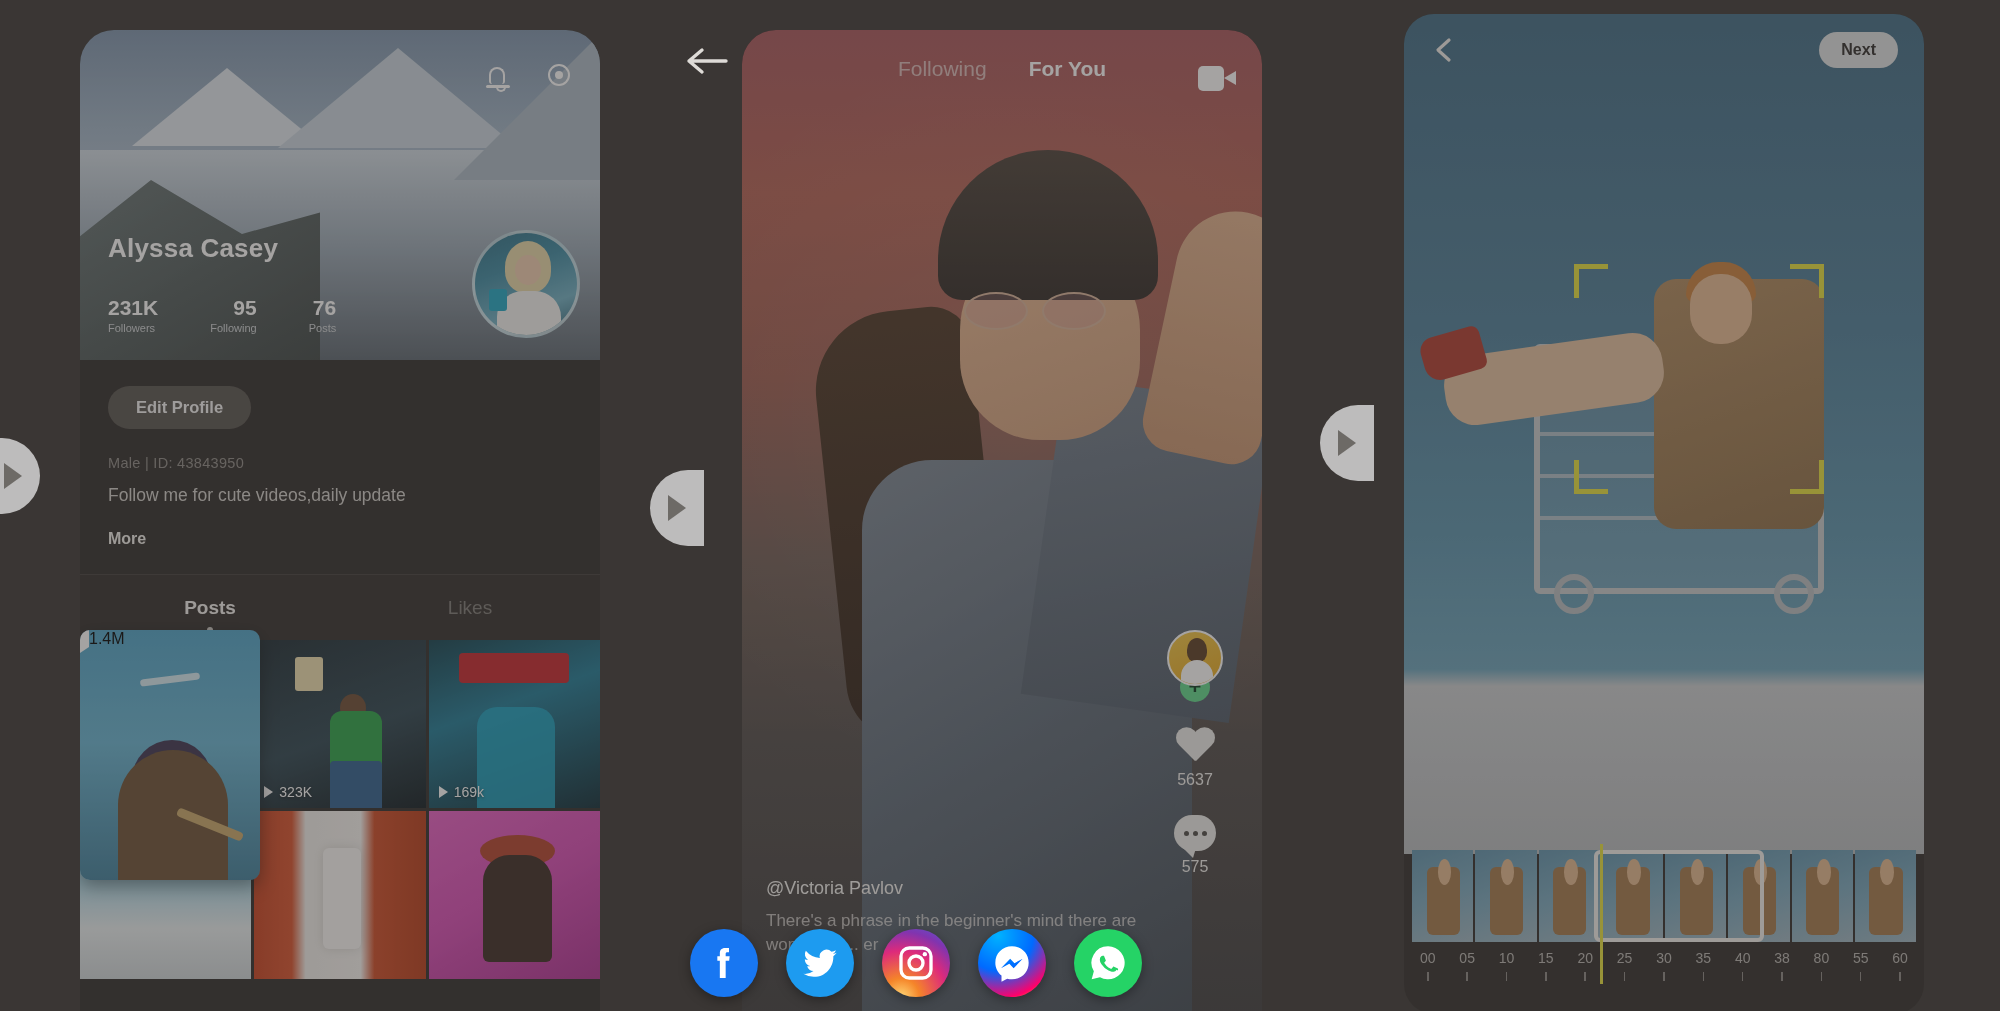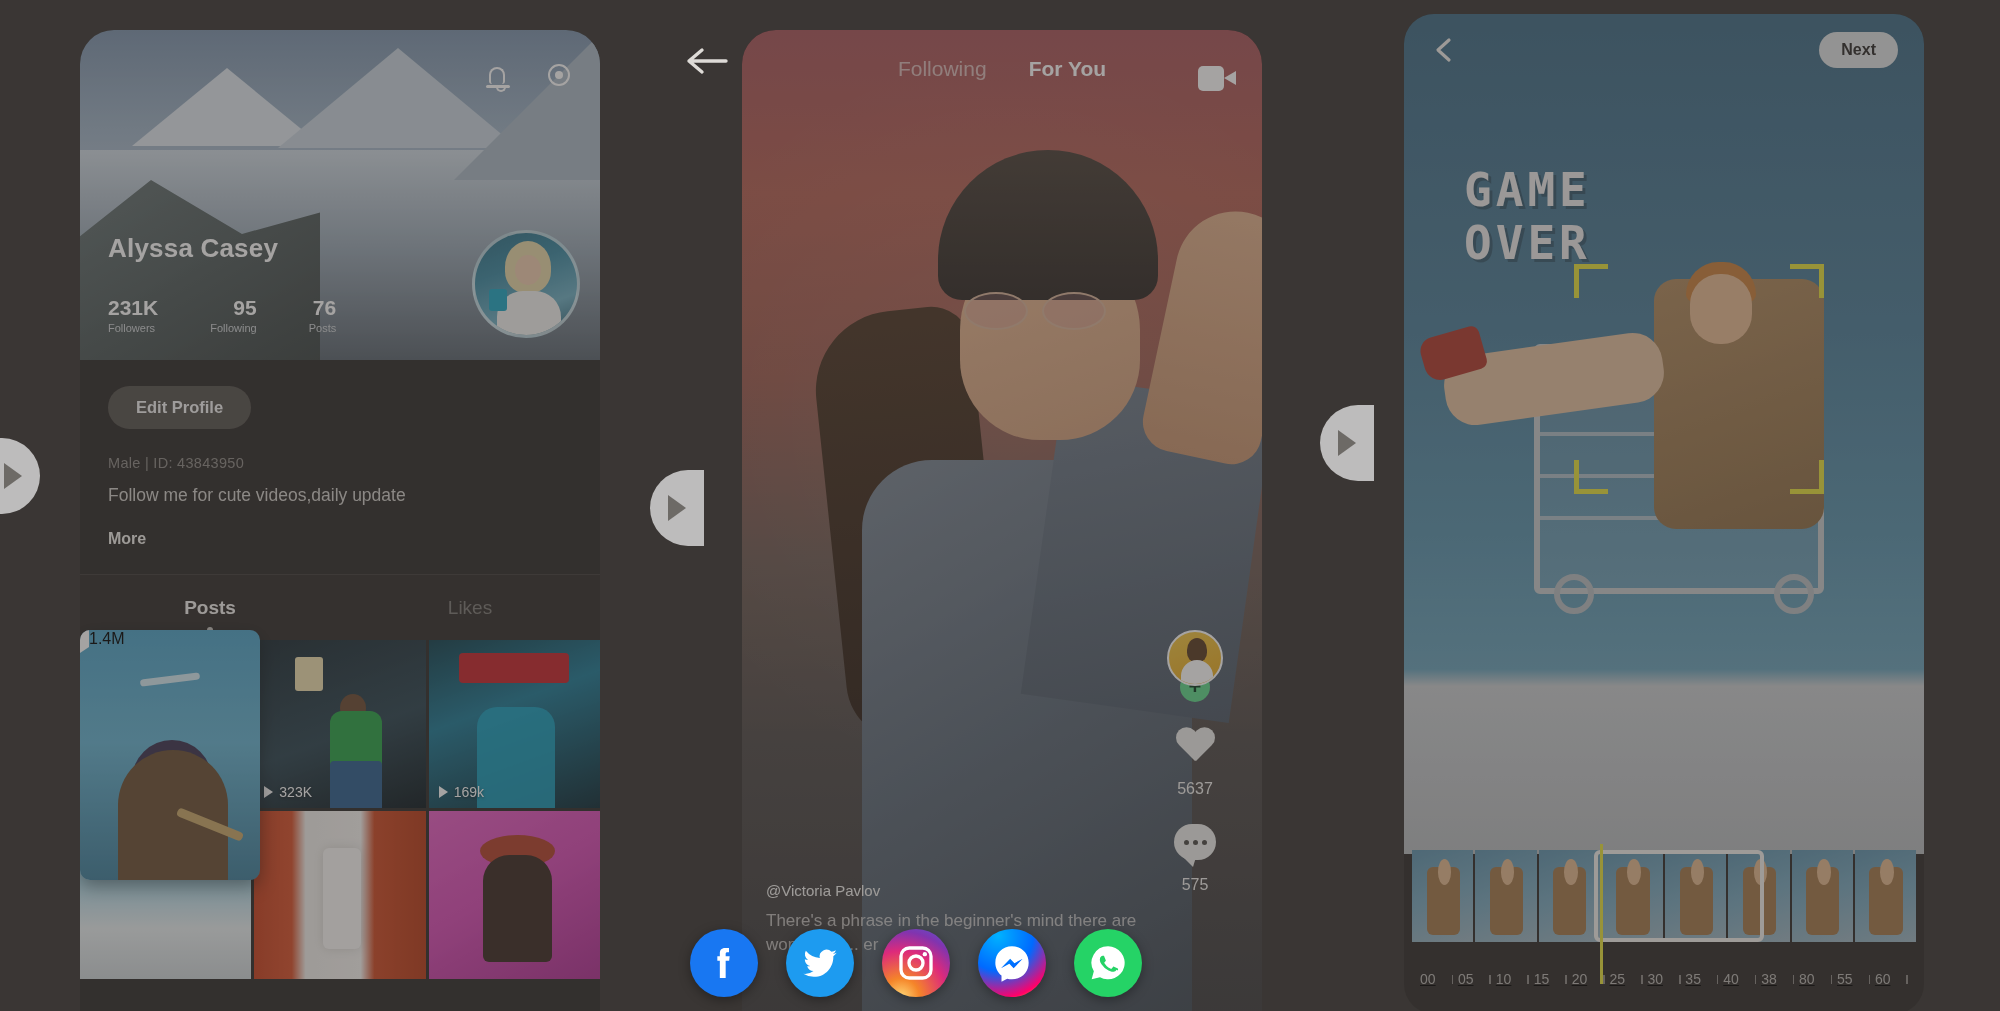--- a/index.html
+++ b/index.html
@@ -165,33 +165,33 @@
   .p2-back svg { width: 100%; height: 100%; }
 
   .p2-rail { position:absolute; right: 22px; top: 600px; width: 90px; z-index: 22;
              display:flex; flex-direction:column; align-items:center; }
   .rail-avatar { position:relative; width: 56px; height:56px; border-radius:50%;
                  background: linear-gradient(160deg,#f2c744,#e8a91f); border:2px solid #fff; overflow:hidden; }
   .rail-avatar .h{position:absolute;left:18px;top:6px;width:20px;height:24px;background:#5a3b22;border-radius:50% 50% 40% 40%;}
   .rail-avatar .b{position:absolute;left:12px;top:28px;width:32px;height:28px;background:#fff;border-radius:16px 16px 0 0;}
   .rail-plus { margin-top: -14px; width: 30px; height: 30px; border-radius:50%; background:#5fd98b;
                color:#0b3a20; display:flex; align-items:center; justify-content:center; font-size:22px; font-weight:700; line-height:1; }
-  .rail-item { margin-top: 26px; display:flex; flex-direction:column; align-items:center; gap: 16px; }
+  .rail-item { margin-top: 26px; display:flex; flex-direction:column; align-items:center; gap: 7px; }
   .rail-count { color:#f0efec; font-size:16px; }
   .heart-ico { width: 40px; height: 36px; position:relative; }
   .heart-ico:before,.heart-ico:after{content:"";position:absolute;top:0;width:21px;height:33px;background:#ededea;border-radius:21px 21px 0 0;}
   .heart-ico:before{left:20px;transform:rotate(-45deg);transform-origin:0 100%;}
   .heart-ico:after{left:0px;transform:rotate(45deg);transform-origin:100% 100%;}
   .bub-ico { width:42px;height:36px;background:#ededea;border-radius:18px; position:relative;
              display:flex;align-items:center;justify-content:center;gap:4px;}
   .bub-ico:after{content:"";position:absolute;left:9px;bottom:-7px;width:0;height:0;border-left:10px solid transparent;border-right:3px solid transparent;border-top:10px solid #ededea;}
   .bub-ico i{width:5px;height:5px;background:#4c4a47;border-radius:50%;display:block;}
 
   .p2-caption { position:absolute; left: 24px; bottom: 92px; right: 120px; z-index: 21; }
-  .p2-user { color:#f2f1ee; font-size: 15px; margin-bottom: 10px; }
+  .p2-user { color:#f2f1ee; font-size: 18px; margin-bottom: 10px; }
   .p2-desc { color: rgba(235,233,230,.72); font-size: 17px; line-height: 1.45; }
 
   
   .social-row { position:absolute; left: 690px; bottom: 14px; width: 560px; display:flex; gap: 28px; z-index: 80; align-items:center; }
   .sico { width: 68px; height: 68px; border-radius: 50%; display:flex; align-items:center; justify-content:center; box-shadow: 0 3px 12px rgba(0,0,0,.35); }
   .sico.fb { background:#1877f2; }
   .sico.tw { background:#1d9bf0; }
   .sico.ig { background: radial-gradient(circle at 28% 100%, #ffd776 0%, #f58529 22%, #dd2a7b 55%, #8134af 78%, #515bd4 100%); }
   .sico.ms { background: radial-gradient(circle at 30% 10%, #00b2ff 0%, #006aff 45%, #ff006a 80%, #ffc800 100%); }
   .sico.wa { background:#25d366; }
@@ -226,21 +226,21 @@
 
   .p3-filmstrip { position:absolute; left: 0; right: 0; bottom: 72px; height: 92px; display:flex; gap: 2px; padding: 0 8px; z-index: 22; }
   .frame { flex: 1; background: linear-gradient(160deg,#5f93ad,#7aa9bf 50%,#9fb6c2); position:relative; overflow:hidden; }
   .frame .fg{position:absolute;left:24%;top:18%;width:54%;height:74%;background:#a3784a;border-radius:6px;}
   .frame .fh{position:absolute;left:42%;top:10%;width:22%;height:28%;background:#e3b98f;border-radius:50%;}
   .p3-playhead { position:absolute; left: 190px; top: 0; bottom: 0; width: 170px; border: 4px solid #f2f0ec; border-radius: 6px; z-index: 24; }
   .p3-cursor { position:absolute; left: 196px; top: -6px; width: 3px; height: 140px; background:#e8e23c; z-index: 26; }
 
   .p3-ruler { position:absolute; left: 0; right: 0; bottom: 6px; height: 58px; z-index: 22;
               display:flex; justify-content: space-between; padding: 0 16px; }
-  .tick { display:flex; flex-direction:row; align-items:center; gap: 16px; text-decoration: underline; }
+  .tick { display:flex; flex-direction:column; align-items:center; gap: 6px; }
   .tick span { color:#b7b4b0; font-size: 14px; }
   .tick i { width: 1.5px; height: 9px; background: #8b8884; display:block; }
 </style>
 </head>
 <body>
 
 <div class="stage">
 
   <div class="phone" id="phone1">
     <div class="p1-cover">
@@ -412,24 +412,20 @@
 
     <div class="p3-top">
       <div class="p3-back">
         <svg viewBox="0 0 30 30">
             <path d="M19 5 L8 15 L19 25" stroke="#f0eeea" stroke-width="3.2" fill="none" stroke-linecap="round" stroke-linejoin="round"></path>
           </svg>
       </div>
       <div class="p3-next">Next</div>
     </div>
 
-    <div class="p3-gameover">
-      <div>GAME</div>
-      <div>OVER</div>
-    </div>
 
     <div class="p3-selbox">
       <span class="corner tl"></span>
       <span class="corner tr"></span>
       <span class="corner bl"></span>
       <span class="corner br"></span>
     </div>
 
     <div class="p3-filmstrip">
       <div class="frame">

